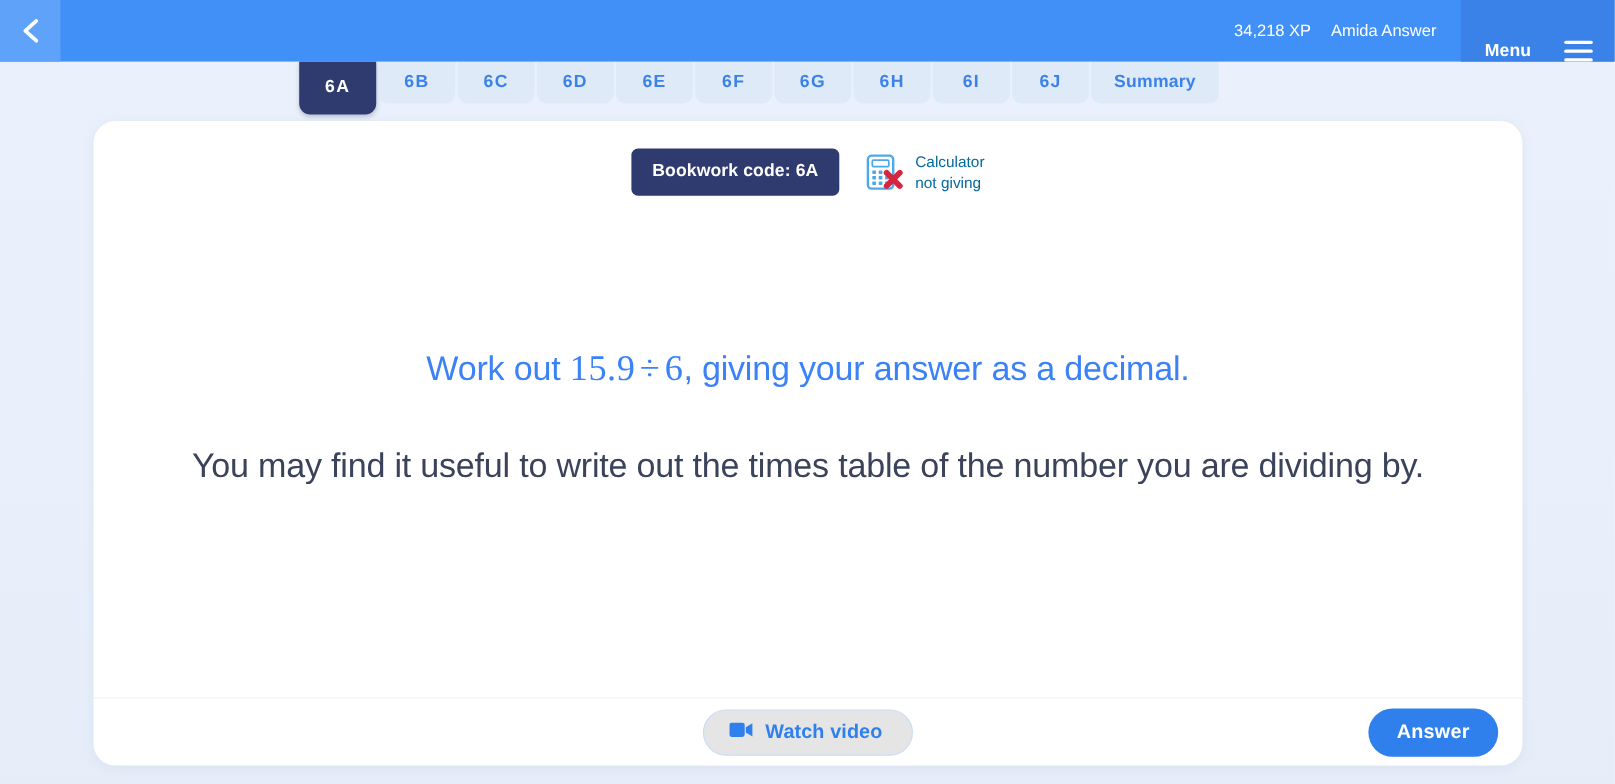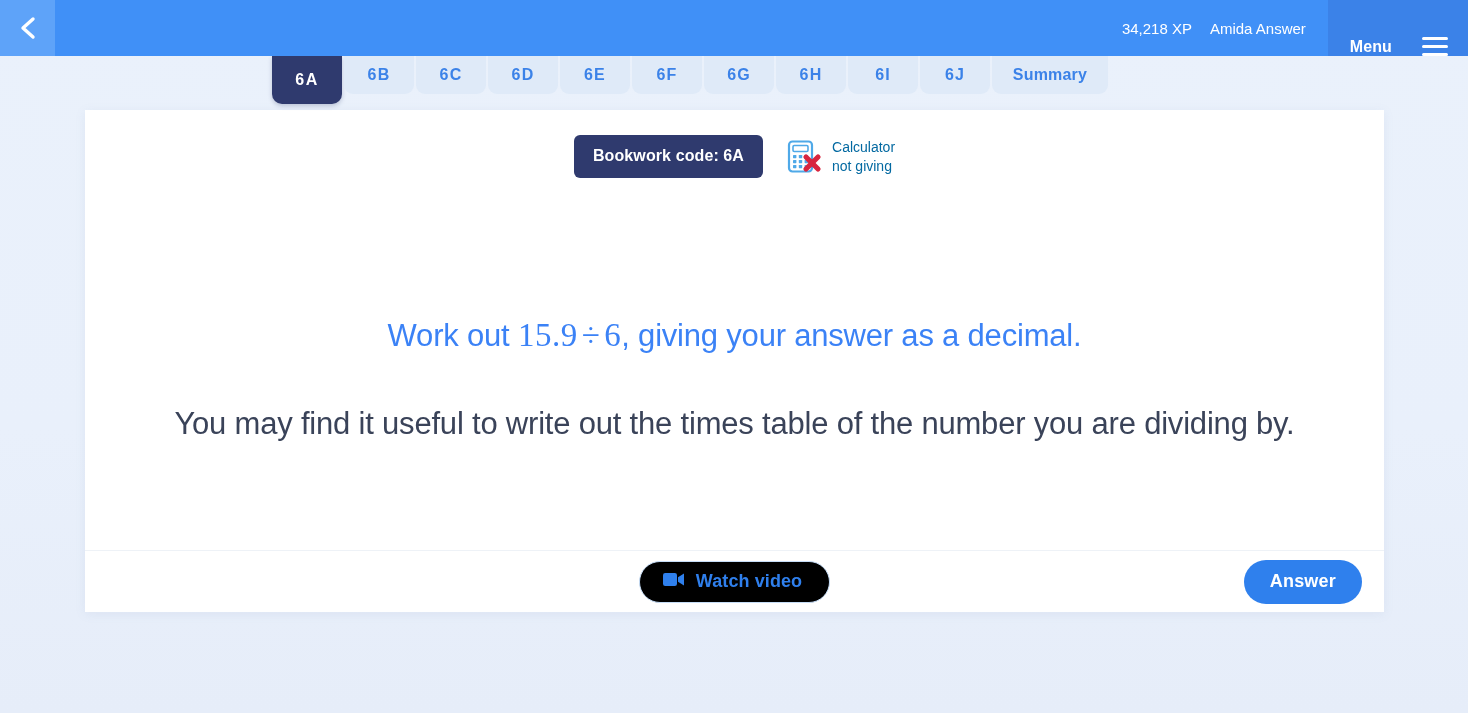--- a/index.html
+++ b/index.html
@@ -156,23 +156,23 @@
     box-shadow: 0 2px 4px rgba(47,58,110,0.25);
     letter-spacing: 1.4px;
   }
 
   
   .card {
     position: absolute;
     top: 110px;
     left: 85px;
     width: 1299px;
-    height: 502px;
+    height: 586px;
     background: #ffffff;
-    border-radius: 0;
+    border-radius: 20px;
     box-shadow: 0 2px 10px rgba(120,140,180,0.10);
     display: flex;
     flex-direction: column;
     z-index: 5;
   }
 
   .card-body {
     position: relative;
     flex: 1 1 auto;
   }
@@ -266,21 +266,21 @@
     display: flex;
     align-items: center;
     justify-content: center;
   }
 
   .watch-video {
     display: inline-flex;
     align-items: center;
     gap: 11px;
     border: 1.5px solid #c6ddf7;
-    background: #000000;
+    background: #e5e5e5;
     color: #2f7fec;
     font-size: 18px;
     font-weight: bold;
     border-radius: 22px;
     padding: 9px 27px 10px 23px;
     cursor: pointer;
     letter-spacing: 0.1px;
   }
 
   .video-icon { display: block; flex: 0 0 auto; }

